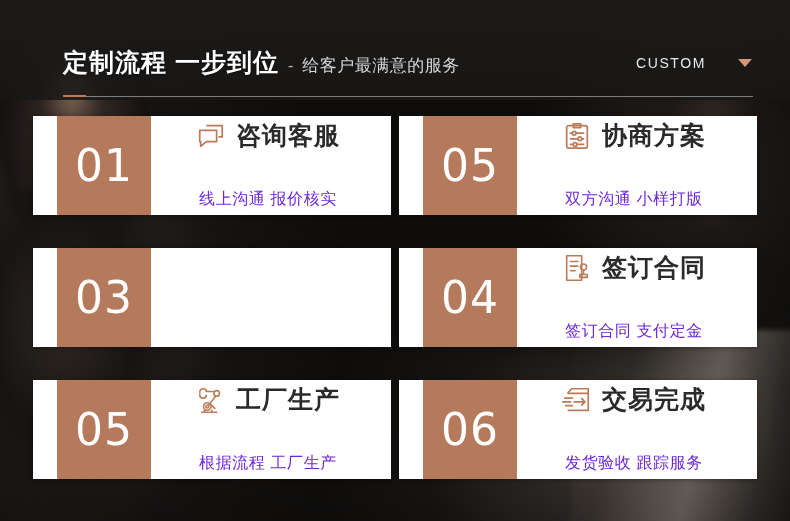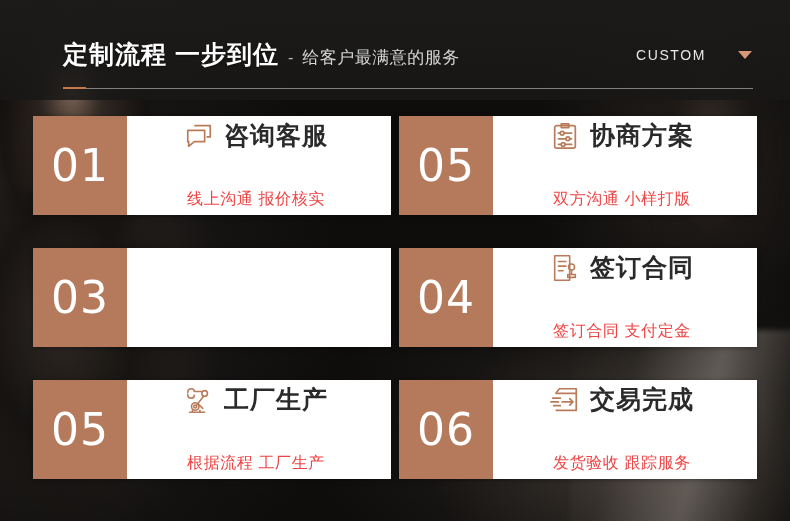--- a/index.html
+++ b/index.html
@@ -66,21 +66,21 @@
   }
 
   
   .header-scrim {
     position:absolute; left:0; top:0; width:790px; height:100px;
     background:linear-gradient(180deg, rgba(28,27,26,0.93) 0%, rgba(26,25,24,0.90) 60%, rgba(24,23,22,0.86) 100%);
   }
 
   
   .header {
-    position:absolute; left:0; top:0; width:790px; height:100px;
+    position:absolute; left:0; top:8px; width:790px; height:100px;
     z-index:5;
   }
   .header-row {
     position:absolute; left:63px; top:38px; right:40px;
     display:flex; align-items:baseline;
   }
   .title-main {
     font-size:25px; font-weight:bold; color:#ffffff;
     letter-spacing:1px; white-space:nowrap;
     text-shadow:0 1px 2px rgba(0,0,0,0.5);
@@ -134,20 +134,21 @@
   }
   .card-num {
     flex:0 0 94px;
     background:#b57a5c;
     display:flex; align-items:center; justify-content:center;
     color:#ffffff;
     font-size:44px;
     font-weight:normal;
     letter-spacing:1px;
     font-family:"DejaVu Sans","Liberation Sans",sans-serif;
+    margin-left:24px;
   }
   .card-body {
     flex:1 1 auto;
     display:flex; flex-direction:column;
     align-items:center; justify-content:center;
     padding:0 10px 0 4px;
     gap:34px;
   }
   .card-head {
     display:flex; align-items:center; gap:10px;
@@ -155,21 +156,21 @@
   .card-icon {
     width:30px; height:30px; flex:0 0 30px;
     display:block;
   }
   .card-title {
     font-size:25px; font-weight:bold; color:#2a2a2a;
     letter-spacing:1px; line-height:1.1; white-space:nowrap;
   }
   .card-sub {
     margin-top:4px;
-    font-size:16px; color:#ef4444; letter-spacing:0.6px; white-space:nowrap;
+    font-size:16px; color:#6d28d9; letter-spacing:0.6px; white-space:nowrap;
   }
 </style>
 </head>
 <body>
 
 <div id="stage">
 
   <div class="bg-layer bg-base"></div>
   <div class="bg-hair"></div>
   <div class="bg-face"></div>

